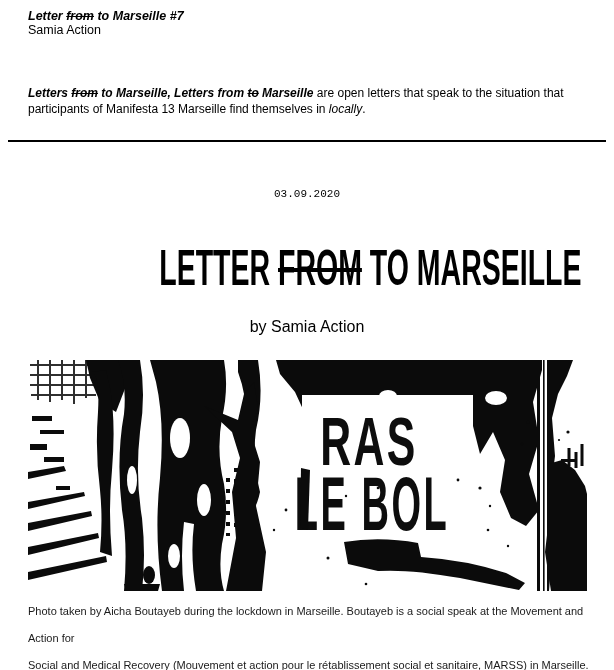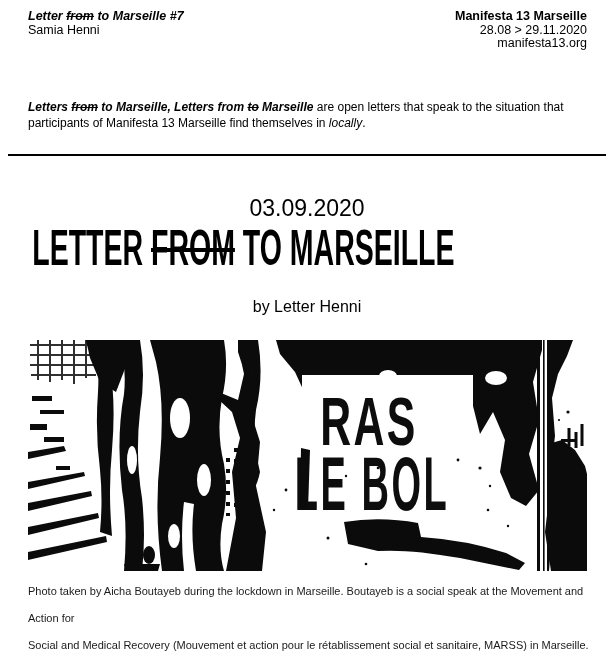--- a/index.html
+++ b/index.html
@@ -5,21 +5,21 @@
   html, body { overflow: hidden; }
   body {
     width: 614px; height: 670px; margin: 0;
     background: #ffffff; color: #000;
     font-family: "Liberation Sans", "DejaVu Sans", sans-serif;
     position: relative;
   }
   .header {
     display: flex; justify-content: space-between;
     padding: 10px 27px 0 28px;
-    font-size: 12.5px; line-height: 13.5px;
+    font-size: 12.5px; line-height: 13.5px; flex-direction: column;
   }
   .header-left .series-title { font-weight: bold; font-style: italic; }
   .header-right { text-align: right; }
   .header-right .m13 { font-weight: bold; }
   .header-right .url { color: #000; text-decoration: none; }
 
   .intro {
     margin: 48px 27px 0 28px;
     font-size: 12px; line-height: 16px;
   }
@@ -27,25 +27,26 @@
   .seg-strike { text-decoration: line-through; }
   .seg-italic { font-style: italic; }
 
   .rule {
     border: none; border-top: 2px solid #000;
     margin: 23px 8px 0 8px;
   }
 
   .letter-date {
     margin-top: 42px; text-align: center;
-    font-size: 23px; line-height: 20px;
+    font-size: 11px; line-height: 20px; font-family: Liberation Mono, monospace;
   }
 
   .title-row {
-    display: flex; justify-content: flex-end;
+    margin-top: 34px;
+    display: flex; justify-content: flex-start;
     line-height: 60px; height: 60px;
   }
   .big-title {
     font-size: 50px; font-weight: bold; white-space: nowrap;
     display: inline-block;
     transform: scale(0.57, 1); transform-origin: center;
     letter-spacing: 0px;
   }
   .big-title .seg-strike { text-decoration-thickness: 4px; }
   .big-title .seg-bold { font-style: normal; }
@@ -66,40 +67,35 @@
     margin: 7px 25px 0 28px;
     font-size: 11px; line-height: 27px; color: #1a1a1a;
   }
 </style>
 </head>
 <body>
 
 <div class="header">
   <div class="header-left">
     <div class="series-title"><span>Letter </span><span class="seg-strike">from</span><span> to Marseille #7</span></div>
-    <div>Samia Henni</div>
-  </div>
-  <div class="header-right">
-    <div class="m13">Manifesta 13 Marseille</div>
-    <div>28.08 &gt; 29.11.2020</div>
-    <div class="url">manifesta13.org</div>
+    <div>Samia Action</div>
   </div>
 </div>
 
 <div class="intro"><span class="seg-bold">Letters </span><span class="seg-bold seg-strike">from</span><span class="seg-bold"> to Marseille, </span><span class="seg-bold">Letters from </span><span class="seg-bold seg-strike">to</span><span class="seg-bold"> Marseille</span><span> are open letters that speak to the situation that participants of Manifesta 13 Marseille find themselves in </span><span class="seg-italic">locally</span><span>.</span></div>
 
 <hr class="rule">
 
 <div class="letter-date">03.09.2020</div>
 
 <div class="title-row">
   <div class="big-title"><span class="seg-bold">LETTER </span><span class="seg-bold seg-strike">FROM</span><span class="seg-bold"> TO MARSEILLE</span></div>
 </div>
 
-<div class="byline">by Letter Henni</div>
+<div class="byline">by Samia Action</div>
 
 <div class="photo-wrap">
   <svg width="559" height="231" viewBox="0 0 559 231">
     <g fill="#0b0b0b">
 
       <g stroke="#0b0b0b" stroke-width="2" fill="none" opacity="0.85">
         <path d="M2,5 H68 M2,15 H70 M2,25 H72 M3,35 H68"></path>
         <path d="M10,0 V40 M22,0 V42 M34,0 V40 M46,0 V44 M58,0 V38"></path>
       </g>
       <path d="M58,0 H96 L98,26 L88,52 L72,42 L62,18 Z"></path>

